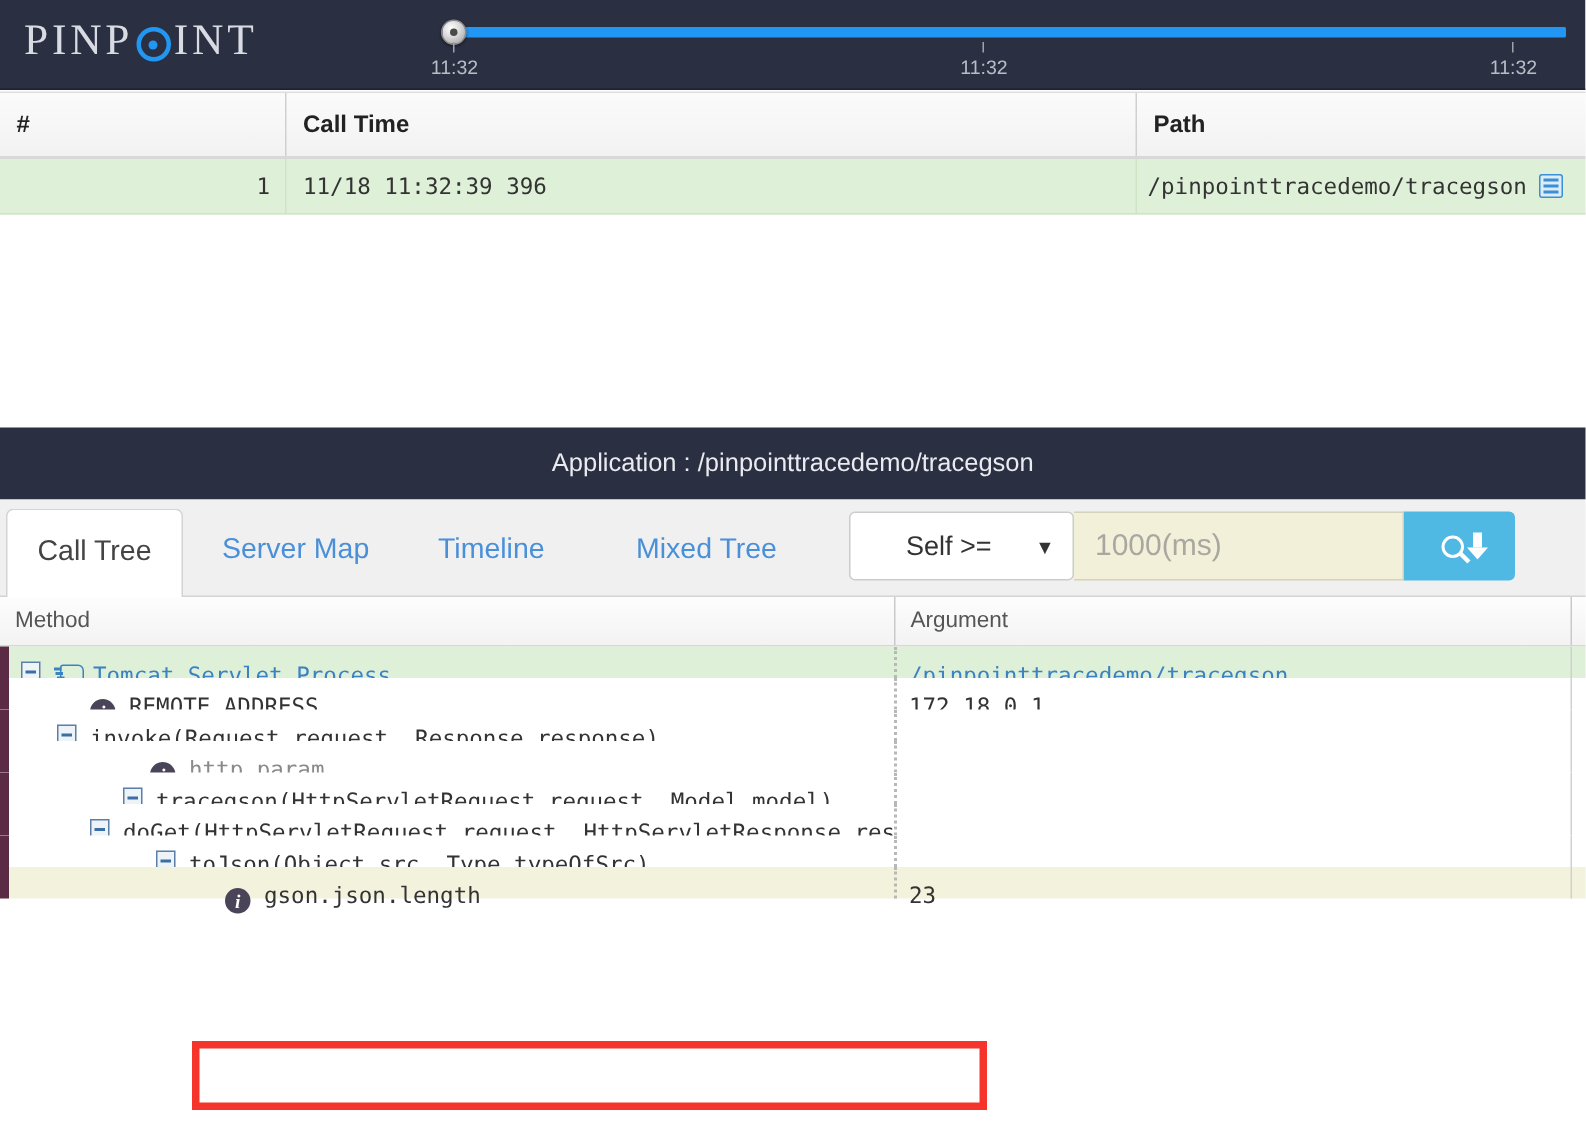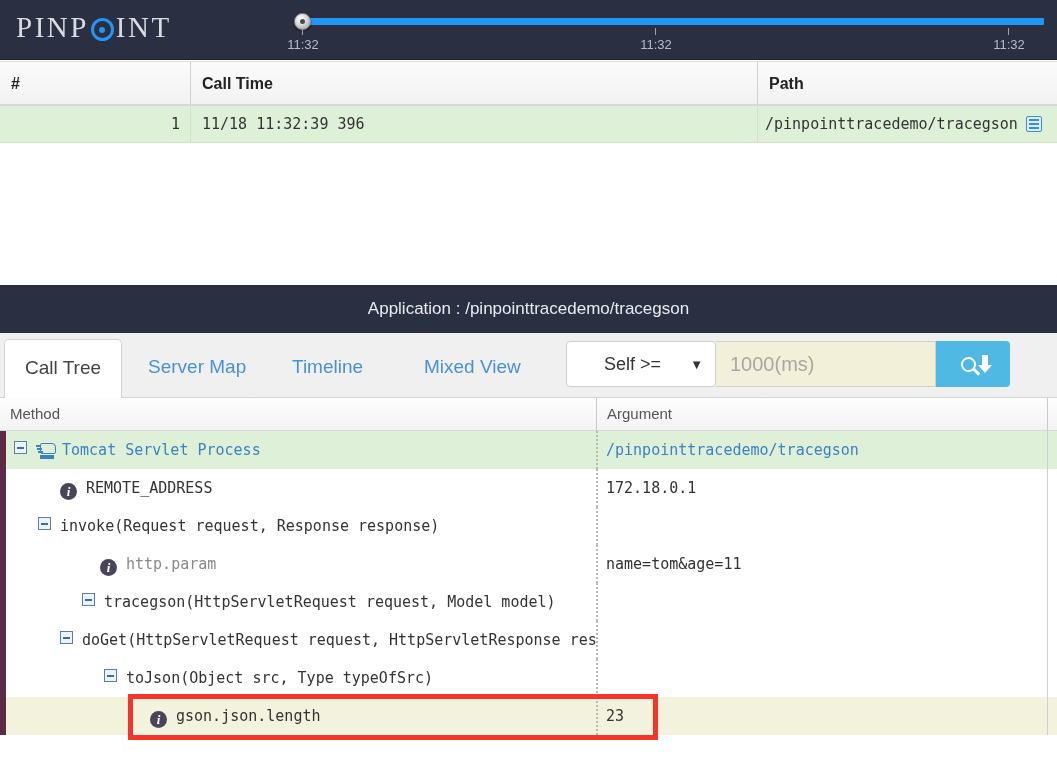--- a/index.html
+++ b/index.html
@@ -283,21 +283,21 @@
     font-size: 15px; color: #555555;
     padding-left: 10px;
   }
   .ct-col-div {
     position: absolute;
     top: 0; width: 1px; height: 100%;
     background: #c9c9c9;
   }
   .ct-row {
     position: relative;
-    height: 38px;
+    height: 21px;
     background: #ffffff;
   }
   .ct-row.green { background: #dff0d8; }
   .ct-row.hl { background: #f3f2dd; }
   .ct-row .leftbar {
     position: absolute;
     left: 0; top: 0;
     width: 6px; height: 100%;
     background: #5b2a45;
   }
@@ -440,21 +440,21 @@
 </div>
 
 <div id="app-bar">
   <span>Application : /pinpointtracedemo/tracegson</span>
 </div>
 
 <div id="tabbar">
   <div class="tab active" style="left:4px;">Call Tree</div>
   <div class="tab" style="left:128px;">Server Map</div>
   <div class="tab" style="left:272px;">Timeline</div>
-  <div class="tab" style="left:404px;">Mixed View</div>
+  <div class="tab" style="left:404px;">Mixed Tree</div>
 </div>
 
 <div id="filter-select">
   <span class="sel-val">Self &gt;=</span>
   <span class="caret">▼</span>
 </div>
 <div id="filter-input">1000(ms)</div>
 <div id="search-btn">
   <span class="mag"></span>
   <span class="dnarrow"></span>
@@ -498,21 +498,20 @@
     <div class="ct-arg"></div>
   </div>
 
   <div class="ct-row">
     <div class="leftbar"></div>
     <div class="dashdiv"></div>
     <div class="dashdiv2"></div>
     <div class="ct-method dim" style="left:100px;">
       <span class="infoicon">i</span><span>http.param</span>
     </div>
-    <div class="ct-arg">name=tom&amp;age=11</div>
   </div>
 
   <div class="ct-row">
     <div class="leftbar"></div>
     <div class="dashdiv"></div>
     <div class="dashdiv2"></div>
     <div class="ct-method" style="left:82px;">
       <span class="toggle"></span><span>tracegson(HttpServletRequest request, Model model)</span>
     </div>
     <div class="ct-arg"></div>

